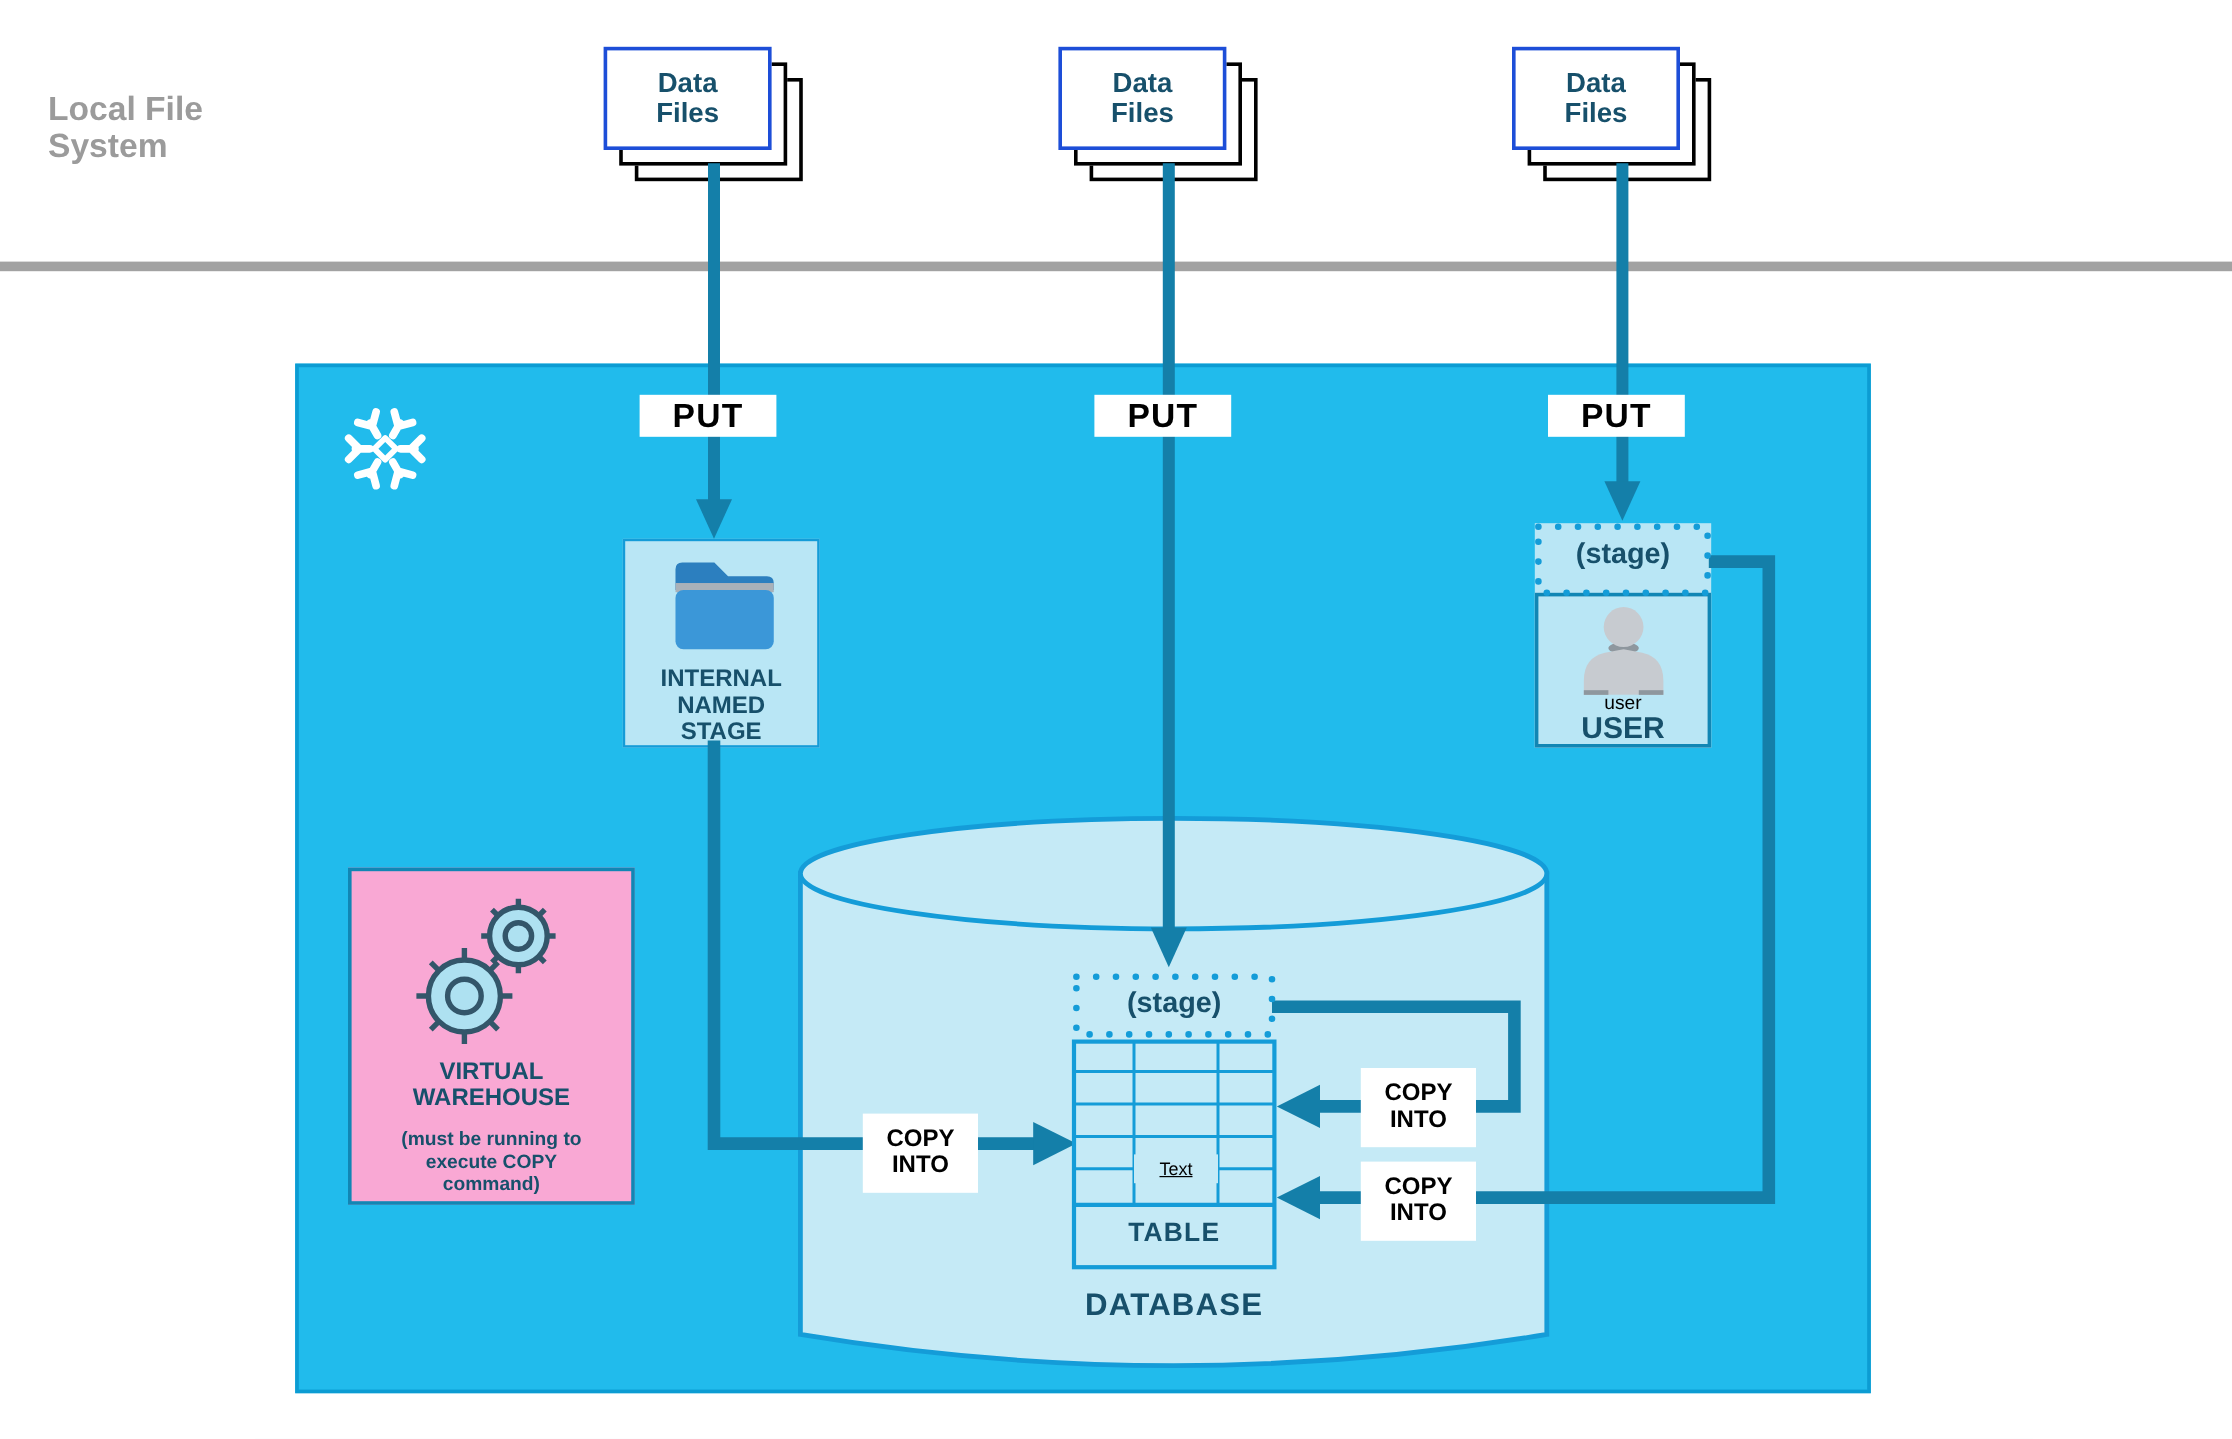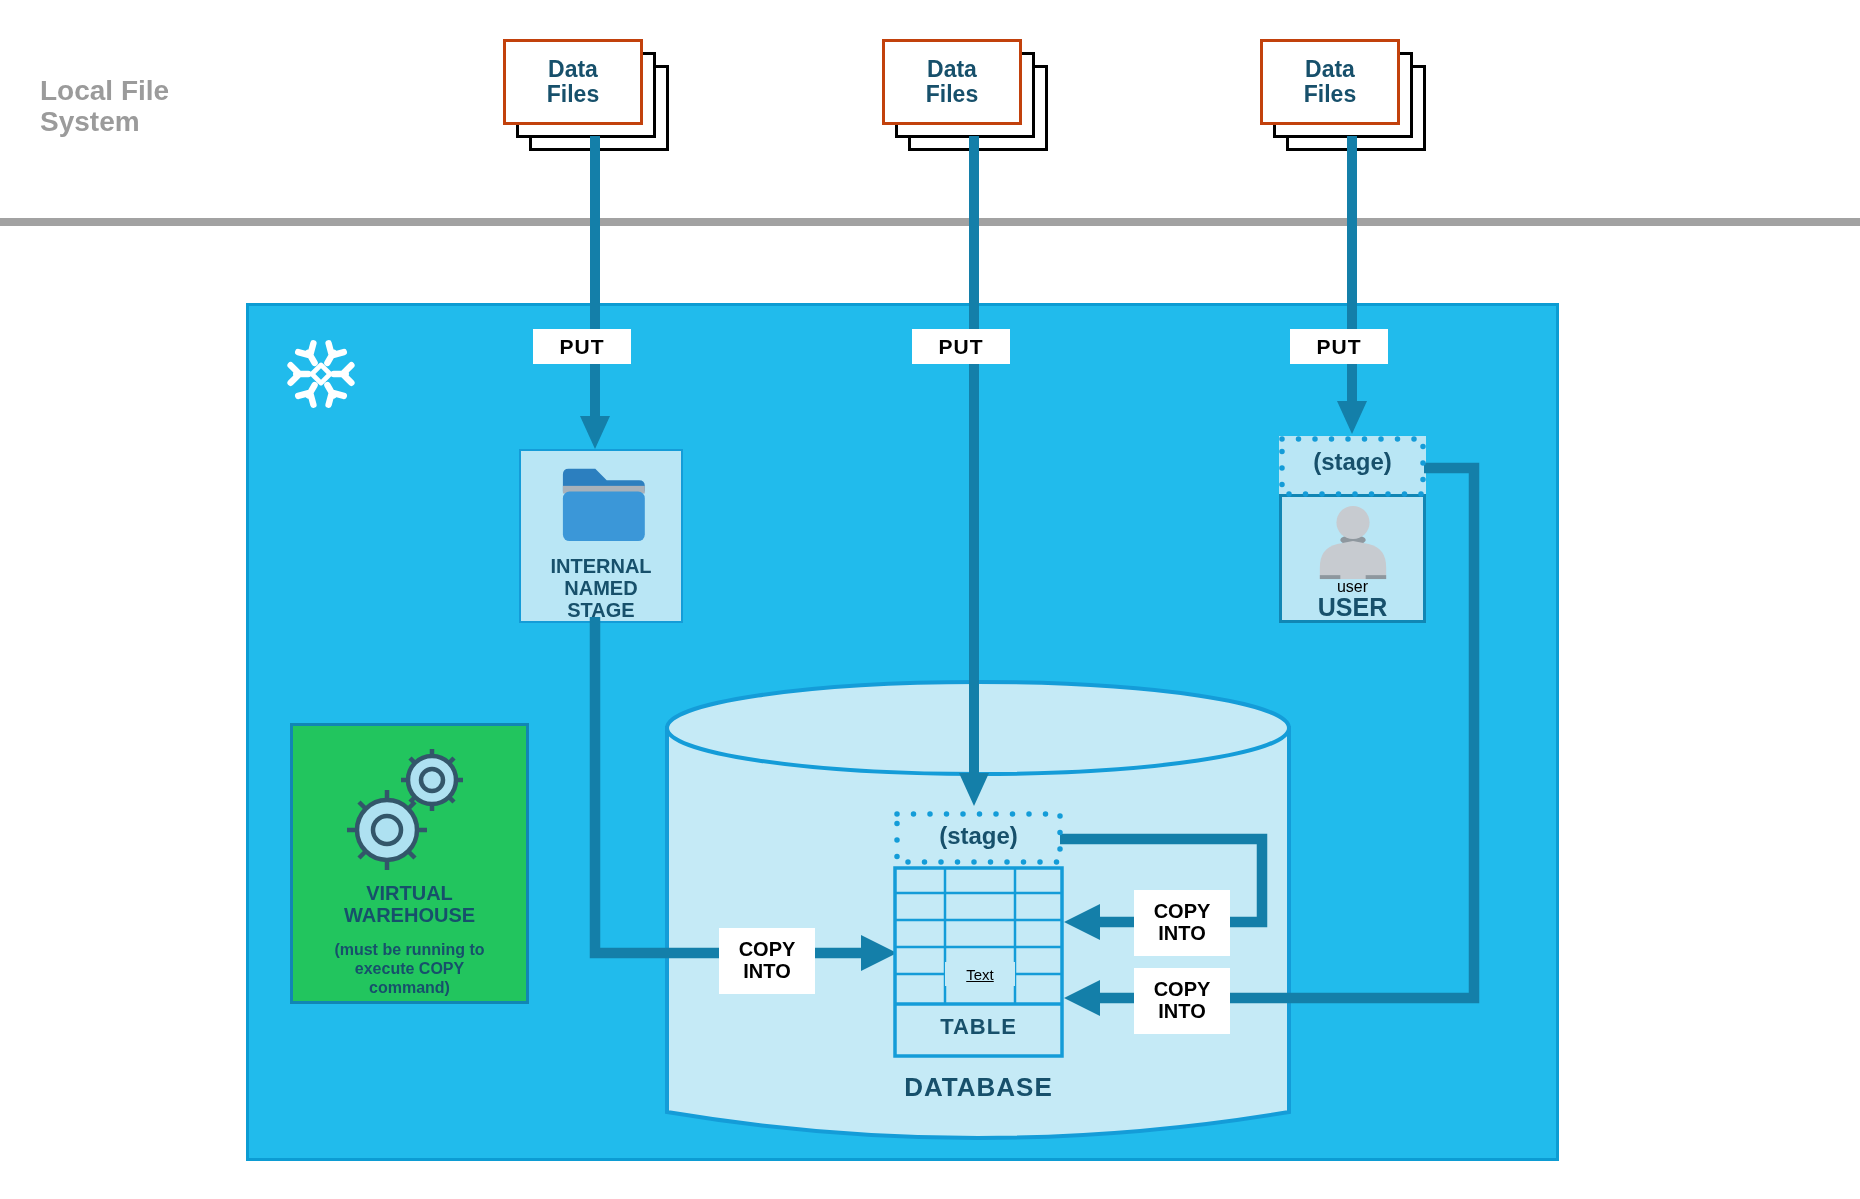--- a/index.html
+++ b/index.html
@@ -15,29 +15,29 @@
   
   .lfs{left:40px;top:76px;font-size:28px;font-weight:700;color:#9B9B9B;line-height:1.1;}
 
   
   .divider{left:0;top:218px;width:1860px;height:8px;background:#A2A2A2;}
 
   
   .region{left:246px;top:303px;width:1307px;height:852px;background:#21BBEC;border:3px solid #0C9CD3;}
 
   
-  .df-main{width:134px;height:80px;background:#ffffff;border:3px solid #c2410c;z-index:4;
+  .df-main{width:134px;height:80px;background:#ffffff;border:3px solid #1d4ed8;z-index:4;
            display:flex;align-items:center;justify-content:center;}
   .df-shadow{width:134px;height:80px;background:#ffffff;border:3px solid #000;}
   .df-label{font-size:23px;font-weight:700;color:#17506B;line-height:1.08;}
 
   
   .cmd{background:#ffffff;z-index:6;display:flex;align-items:center;justify-content:center;
        font-weight:700;color:#000;}
-  .put{width:98px;height:35px;top:329px;font-size:21px;letter-spacing:1px;}
+  .put{width:114px;height:35px;top:329px;font-size:28px;letter-spacing:1px;}
   .copy{width:96px;height:66px;font-size:20px;line-height:1.08;}
 
   
   .panel{background:#B9E6F5;z-index:3;}
   .int-stage{left:519px;top:449px;width:160px;height:170px;border:2px solid #149CD8;
              display:flex;flex-direction:column;align-items:center;}
   .int-stage-label{font-size:20px;font-weight:700;color:#17506B;line-height:1.1;margin-top:12px;}
 
   .user-box{left:1279px;top:436px;width:147px;height:187px;}
   .user-solid{left:0px;top:58px;width:141px;height:123px;border:3px solid #1186B4;background:#B9E6F5;
@@ -141,21 +141,21 @@
         <circle cx="42" cy="20" r="17" fill="#C7CBD0"></circle>
         <path d="M8,78 v-12 q0,-20 18,-24 l16,-3 16,3 q18,4 18,24 v12 z" fill="#C7CBD0"></path>
         <rect x="8" y="74" width="21" height="4" fill="#8E979E"></rect>
         <rect x="55" y="74" width="21" height="4" fill="#8E979E"></rect>
       </svg>
       <span class="user-small">user</span>
       <span class="user-big">USER</span>
     </div>
   </div>
 
-  <div class="abs vw-box" style="background:#22c55e">
+  <div class="abs vw-box" style="background:#f9a8d4">
     <svg class="icon-svg" style="margin-top:12px" width="150" height="140" viewBox="0 0 150 140">
       <g stroke="#33566A" stroke-width="4.5" fill="#AEE1F1">
         <g>
           <line x1="97" y1="11" x2="97" y2="25"></line>
             <line x1="97" y1="59" x2="97" y2="73"></line>
           <line x1="66" y1="42" x2="80" y2="42"></line>
             <line x1="114" y1="42" x2="128" y2="42"></line>
           <line x1="75" y1="20" x2="85" y2="30"></line>
             <line x1="109" y1="54" x2="119" y2="64"></line>
           <line x1="119" y1="20" x2="109" y2="30"></line>

